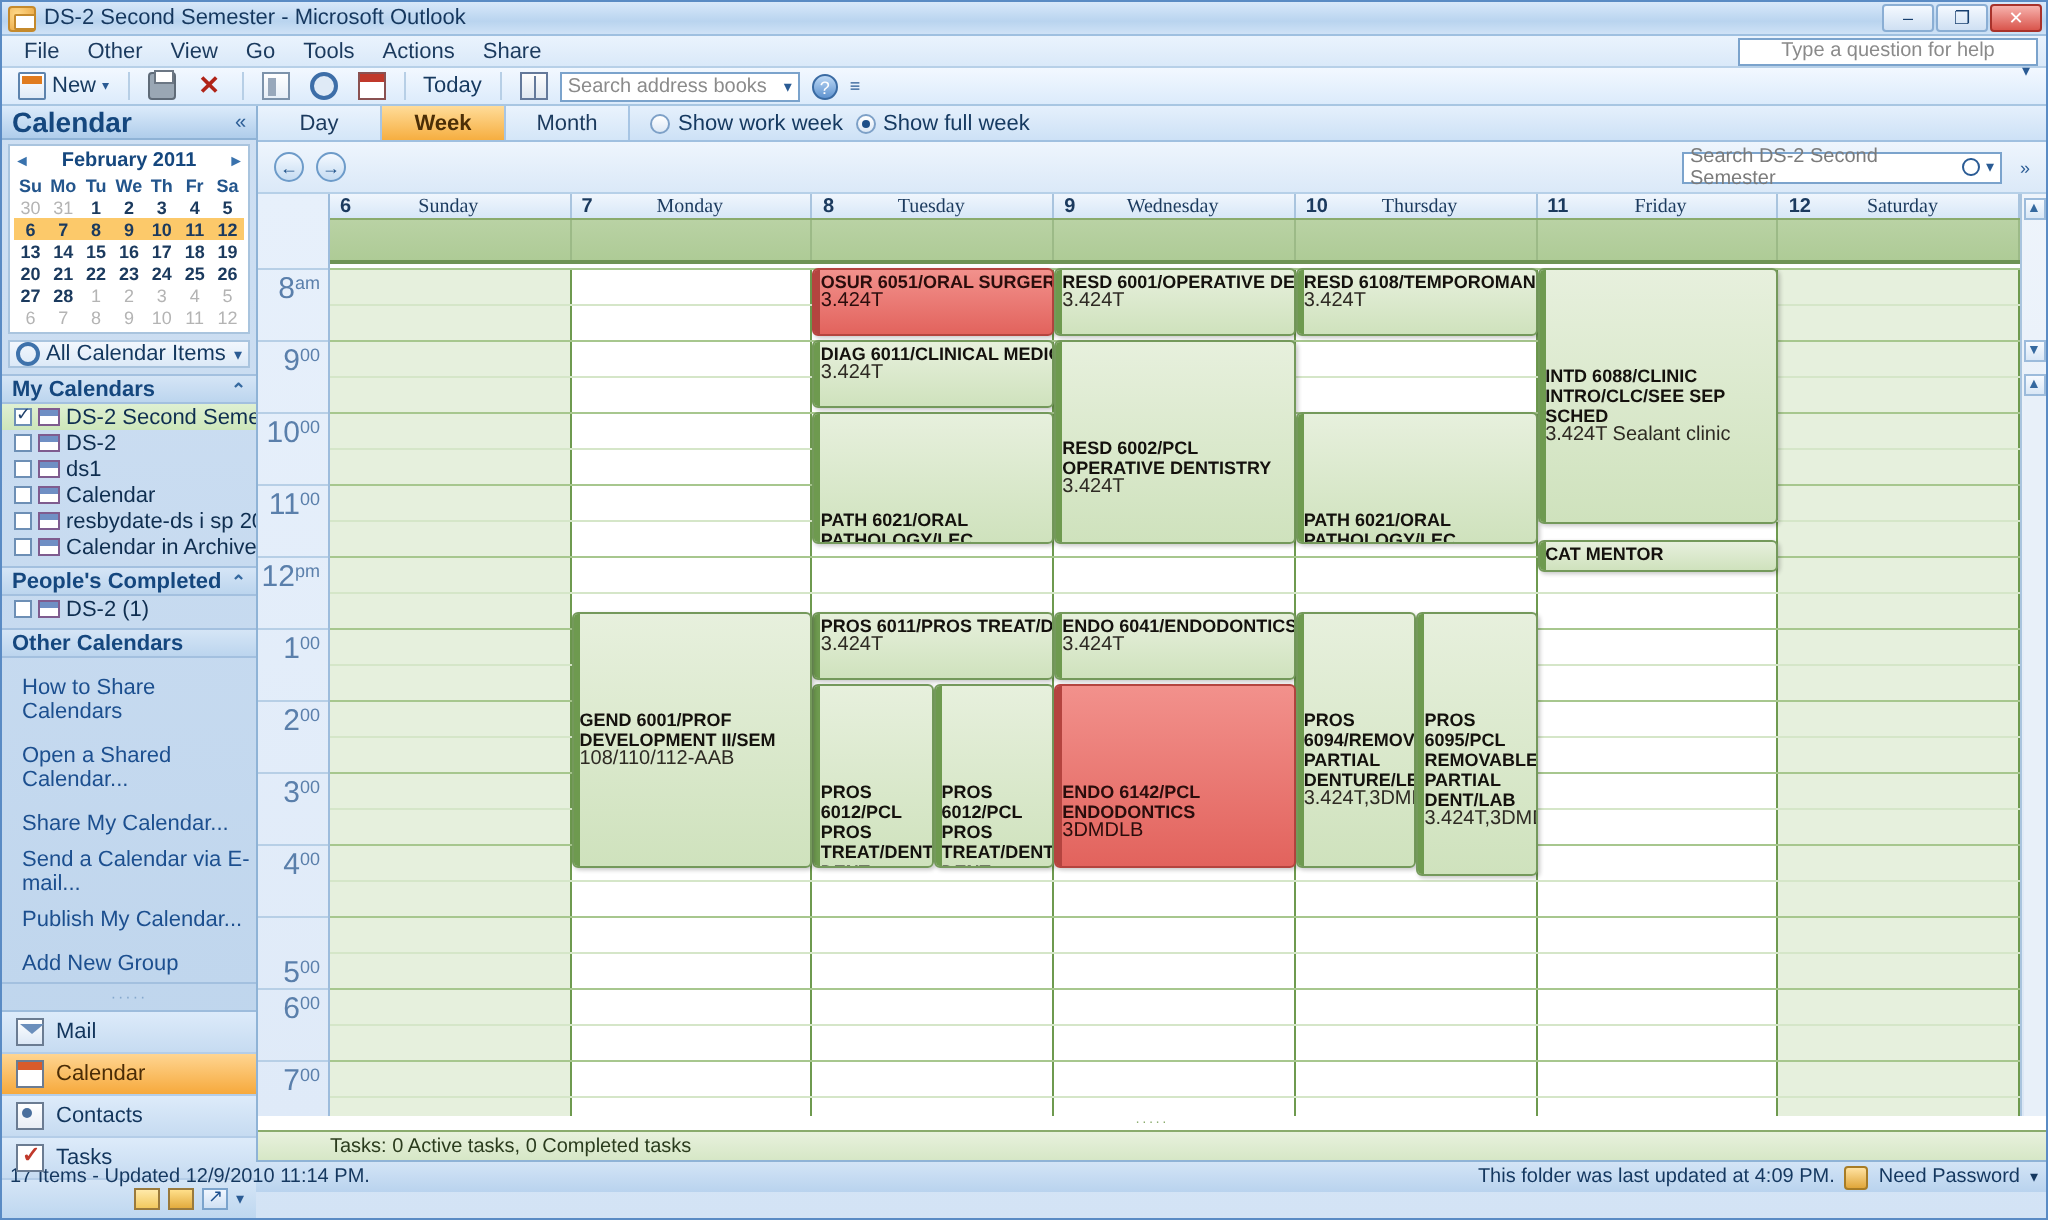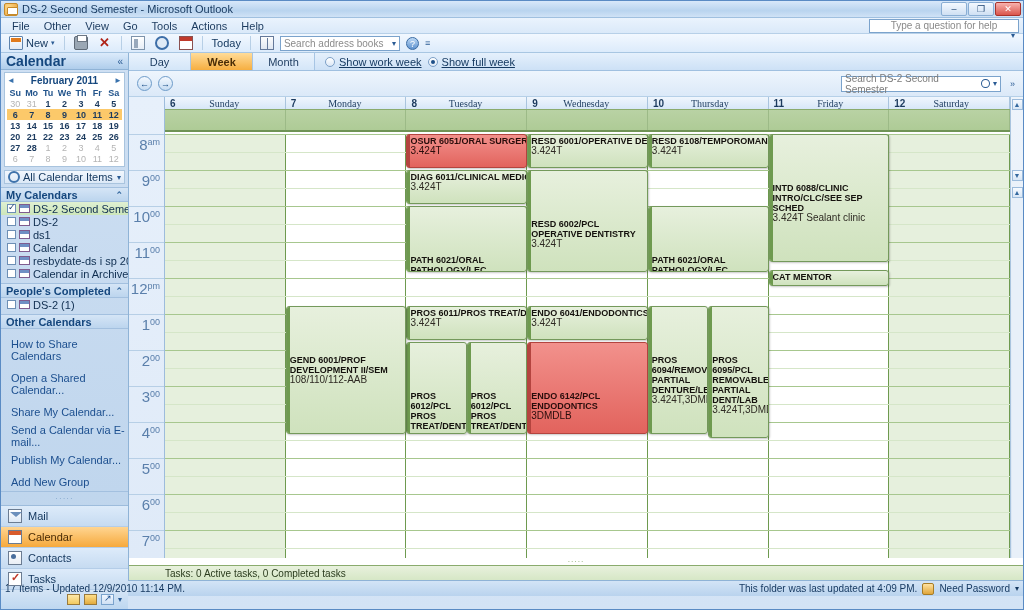--- a/index.html
+++ b/index.html
@@ -136,21 +136,21 @@
   .calpane { flex:1; display:flex; flex-direction:column; background:#fff; }
   .viewbar { height:18px; display:flex; align-items:stretch;
              background:linear-gradient(#e2eefb,#cbe0f5); border-bottom:1px solid #a0c0e0;}
   .vtab { width:62px; display:flex; align-items:center; justify-content:center;
           font-size:11px; color:#1b3a5e; border-right:1px solid #a7c5e4;
           background:linear-gradient(#eaf3fd,#d4e6f8); }
   .vtab.active { background:linear-gradient(#ffdc99,#f6ae40); color:#4b2e07; font-weight:bold;}
   .radios { display:flex; align-items:center; gap:6px; padding-left:10px;
             font-size:11px; color:#163a61; flex:1;
             background:linear-gradient(#e5f0fc,#cde1f6); }
-  .rad { display:flex; align-items:center; gap:4px;text-decoration:underline; }
+  .rad { display:flex; align-items:center; gap:4px; }
   .rdot { width:10px;height:10px;border-radius:50%; background:linear-gradient(#fff,#dce8f6);
           border:1px solid #7da0c7; display:inline-block; position:relative;}
   .rdot.on:after{content:"";position:absolute;left:2px;top:2px;width:4px;height:4px;border-radius:50%;background:#1d4f88;}
 
   .datebar { height:26px; display:flex; align-items:center; gap:6px; padding:0 8px;
              background:linear-gradient(#eef5fd,#dbe9f8); border-bottom:1px solid #b6d0e8;}
   .navbtn { width:15px;height:15px;border-radius:50%;
             background:linear-gradient(#f4f9ff,#c6dcf2); border:1px solid #6d9bc9;
             color:#1b4e87; font-size:9px; display:flex; align-items:center; justify-content:center;}
   .datetitle { font-size:15px; color:#1b3c66; padding-left:4px; }
@@ -243,21 +243,21 @@
     </div>
   </div>
 
   <div class="menubar">
     <div class="mi">File</div>
     <div class="mi">Other</div>
     <div class="mi">View</div>
     <div class="mi">Go</div>
     <div class="mi">Tools</div>
     <div class="mi">Actions</div>
-    <div class="mi">Help</div>
+    <div class="mi">Share</div>
     <div class="help-box">
       <span>Type a question for help</span>
       <span class="cap">▾</span>
     </div>
   </div>
 
   <div class="toolbar">
     <div class="tbtn">
       <span class="ic ic-new"></span>
       <span>New</span>
@@ -517,21 +517,21 @@
             <div class="tmark" style="top: 183px;"><span class="big">12</span><span class="sm">pm</span></div>
             <div class="tsep" style="top: 181px;"></div>
             <div class="tmark" style="top: 219px;"><span class="big">1</span><span class="sm">00</span></div>
             <div class="tsep" style="top: 217px;"></div>
             <div class="tmark" style="top: 255px;"><span class="big">2</span><span class="sm">00</span></div>
             <div class="tsep" style="top: 253px;"></div>
             <div class="tmark" style="top: 291px;"><span class="big">3</span><span class="sm">00</span></div>
             <div class="tsep" style="top: 289px;"></div>
             <div class="tmark" style="top: 327px;"><span class="big">4</span><span class="sm">00</span></div>
             <div class="tsep" style="top: 325px;"></div>
-            <div class="tmark" style="top: 363px;"><span class="big">5</span><span class="sm">00</span></div>
+            <div class="tmark" style="top: 381px;"><span class="big">5</span><span class="sm">00</span></div>
             <div class="tsep" style="top: 361px;"></div>
             <div class="tmark" style="top: 399px;"><span class="big">6</span><span class="sm">00</span></div>
             <div class="tsep" style="top: 397px;"></div>
             <div class="tmark" style="top: 435px;"><span class="big">7</span><span class="sm">00</span></div>
             <div class="tsep" style="top: 433px;"></div>
           </div>
         <div class="daysarea">
           <div class="dayhdr" id="dayhdr">
               <div class="dcol-h">
                 <span class="dnum">6</span>

